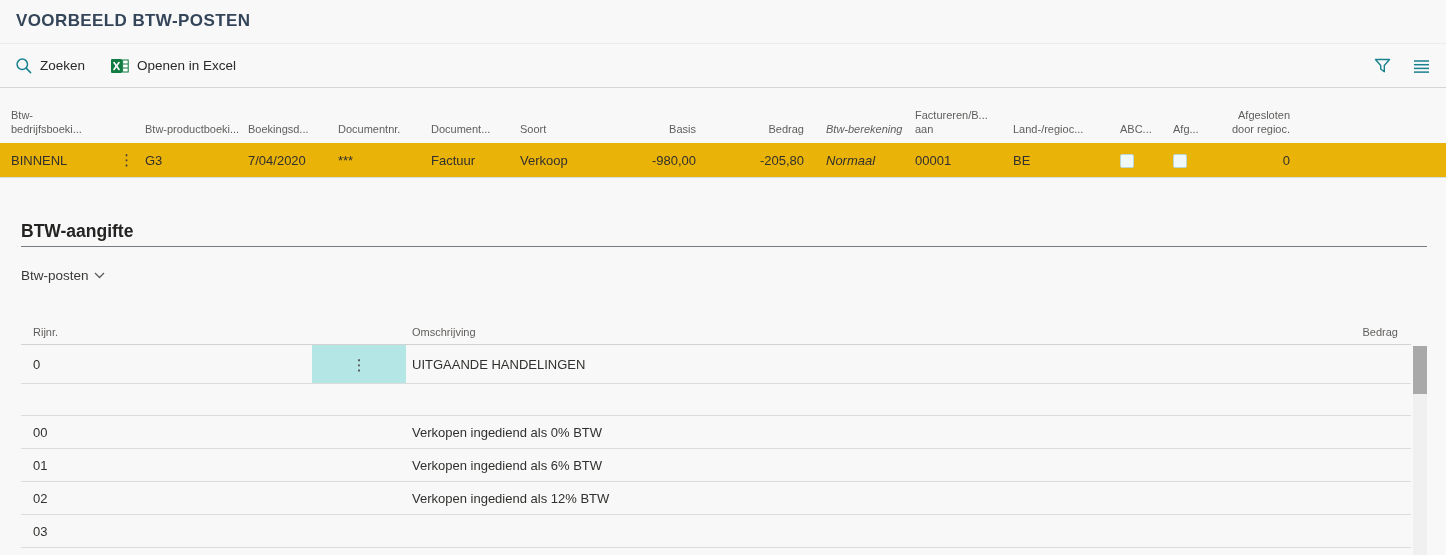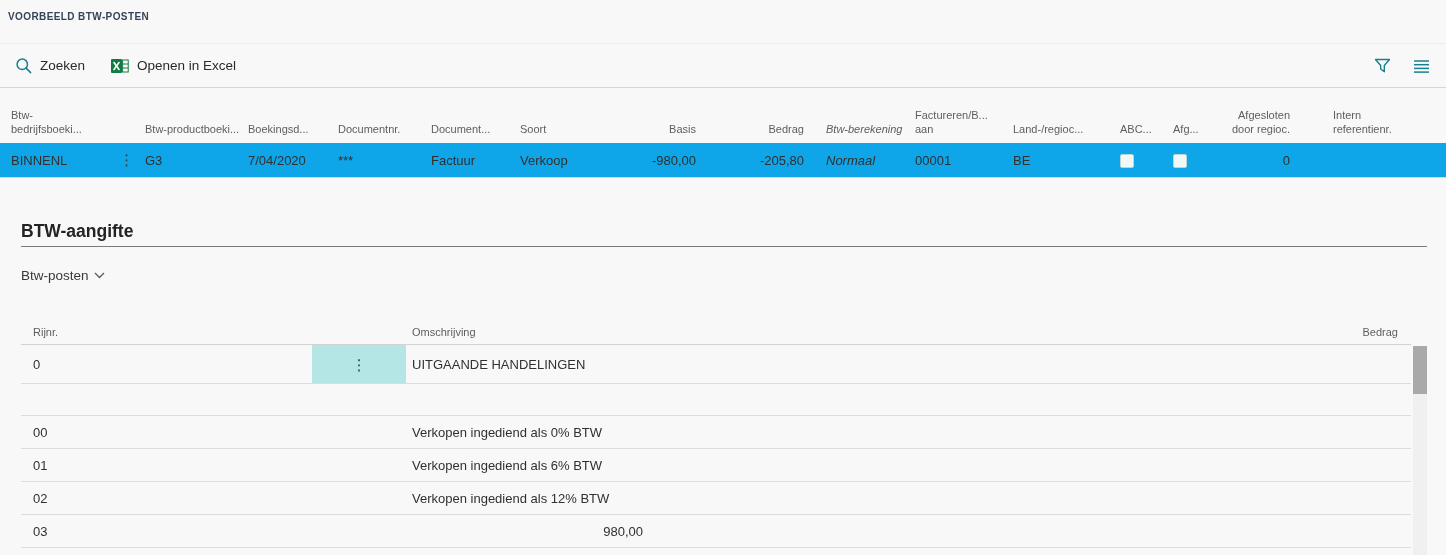--- a/index.html
+++ b/index.html
@@ -4,22 +4,22 @@
 <style>
   * { box-sizing: border-box; }
   html,body { margin:0; padding:0; }
   body {
     width:1446px; height:555px; position:relative; overflow:hidden;
     background:#f8f8f8; color:#31302e;
     font-family:"Liberation Sans", sans-serif; font-size:13px;
   }
   
   .page-title {
-    position:absolute; top:11px; left:8px;
-    font-size:10px; font-weight:bold; letter-spacing:.4px; color:#344559;
+    position:absolute; top:11px; left:16px;
+    font-size:17px; font-weight:bold; letter-spacing:.4px; color:#344559;
   }
   
   .toolbar {
     position:absolute; top:43px; left:0; width:1446px; height:45px;
     display:flex; align-items:center; padding-left:15px;
     border-top:1px solid #ececec; border-bottom:1px solid #d6d6d6;
   }
   .tb-btn {
     background:none; border:none; padding:0; margin:0 26px 0 0;
     display:flex; align-items:center; gap:8px;
@@ -28,21 +28,21 @@
   .tb-right { margin-left:auto; display:flex; align-items:center; gap:18px; padding-right:14px; }
   .icon-btn { background:none; border:none; padding:2px; cursor:pointer; display:flex; }
   
   .grid1 { position:absolute; top:88px; left:0; width:1446px; }
   .g1h {
     display:flex; align-items:flex-end; height:55px; padding-bottom:7px;
     color:#605e5c; font-size:11px; line-height:13.5px;
   }
   .g1r {
     display:flex; align-items:center; height:35px;
-    background:#0ea5e9; border-bottom:1px solid #d4dddd; font-size:13px;
+    background:#eab308; border-bottom:1px solid #d4dddd; font-size:13px;
   }
   .g1c { flex:none; overflow:hidden; white-space:normal; }
   .g1r .g1c { white-space:nowrap; }
   .c1  { width:108px; padding-left:11px; padding-right:6px; }
   .cEll{ width:37px;  text-align:center; }
   .c2  { width:103px; padding-right:8px; }
   .c3  { width:90px;  padding-right:8px; }
   .c4  { width:93px;  padding-right:8px; }
   .c5  { width:89px;  padding-right:8px; }
   .c6  { width:90px;  padding-right:8px; }
@@ -142,21 +142,20 @@
     <div class="g1c c5">Document...</div>
     <div class="g1c c6">Soort</div>
     <div class="g1c c7">Basis</div>
     <div class="g1c c8">Bedrag</div>
     <div class="g1c c9">Btw-berekening</div>
     <div class="g1c c10">Factureren/B... aan</div>
     <div class="g1c c11">Land-/regioc...</div>
     <div class="g1c c12">ABC...</div>
     <div class="g1c c13">Afg...</div>
     <div class="g1c c14">Afgesloten door regioc.</div>
-    <div class="g1c c15">Intern referentienr.</div>
   </div>
   <div class="g1r">
     <div class="g1c c1">BINNENL</div>
     <div class="g1c cEll"><span class="vdots">⋮</span></div>
     <div class="g1c c2">G3</div>
     <div class="g1c c3">7/04/2020</div>
     <div class="g1c c4">***</div>
     <div class="g1c c5">Factuur</div>
     <div class="g1c c6">Verkoop</div>
     <div class="g1c c7">-980,00</div>
@@ -222,19 +221,18 @@
   <div class="g2row rh34">
     <div class="g2c g2rij">02</div>
     <div class="g2c g2ell"></div>
     <div class="g2c g2oms">Verkopen ingediend als 12% BTW</div>
     <div class="g2c g2bed"></div>
   </div>
 
   <div class="g2row rh34">
     <div class="g2c g2rij">03</div>
     <div class="g2c g2ell"></div>
-    <div class="g2c g2bed">980,00</div>
   </div>
 </div>
 
 <div class="vscroll">
   <div class="vthumb"></div>
 </div>
 
 </body></html>

